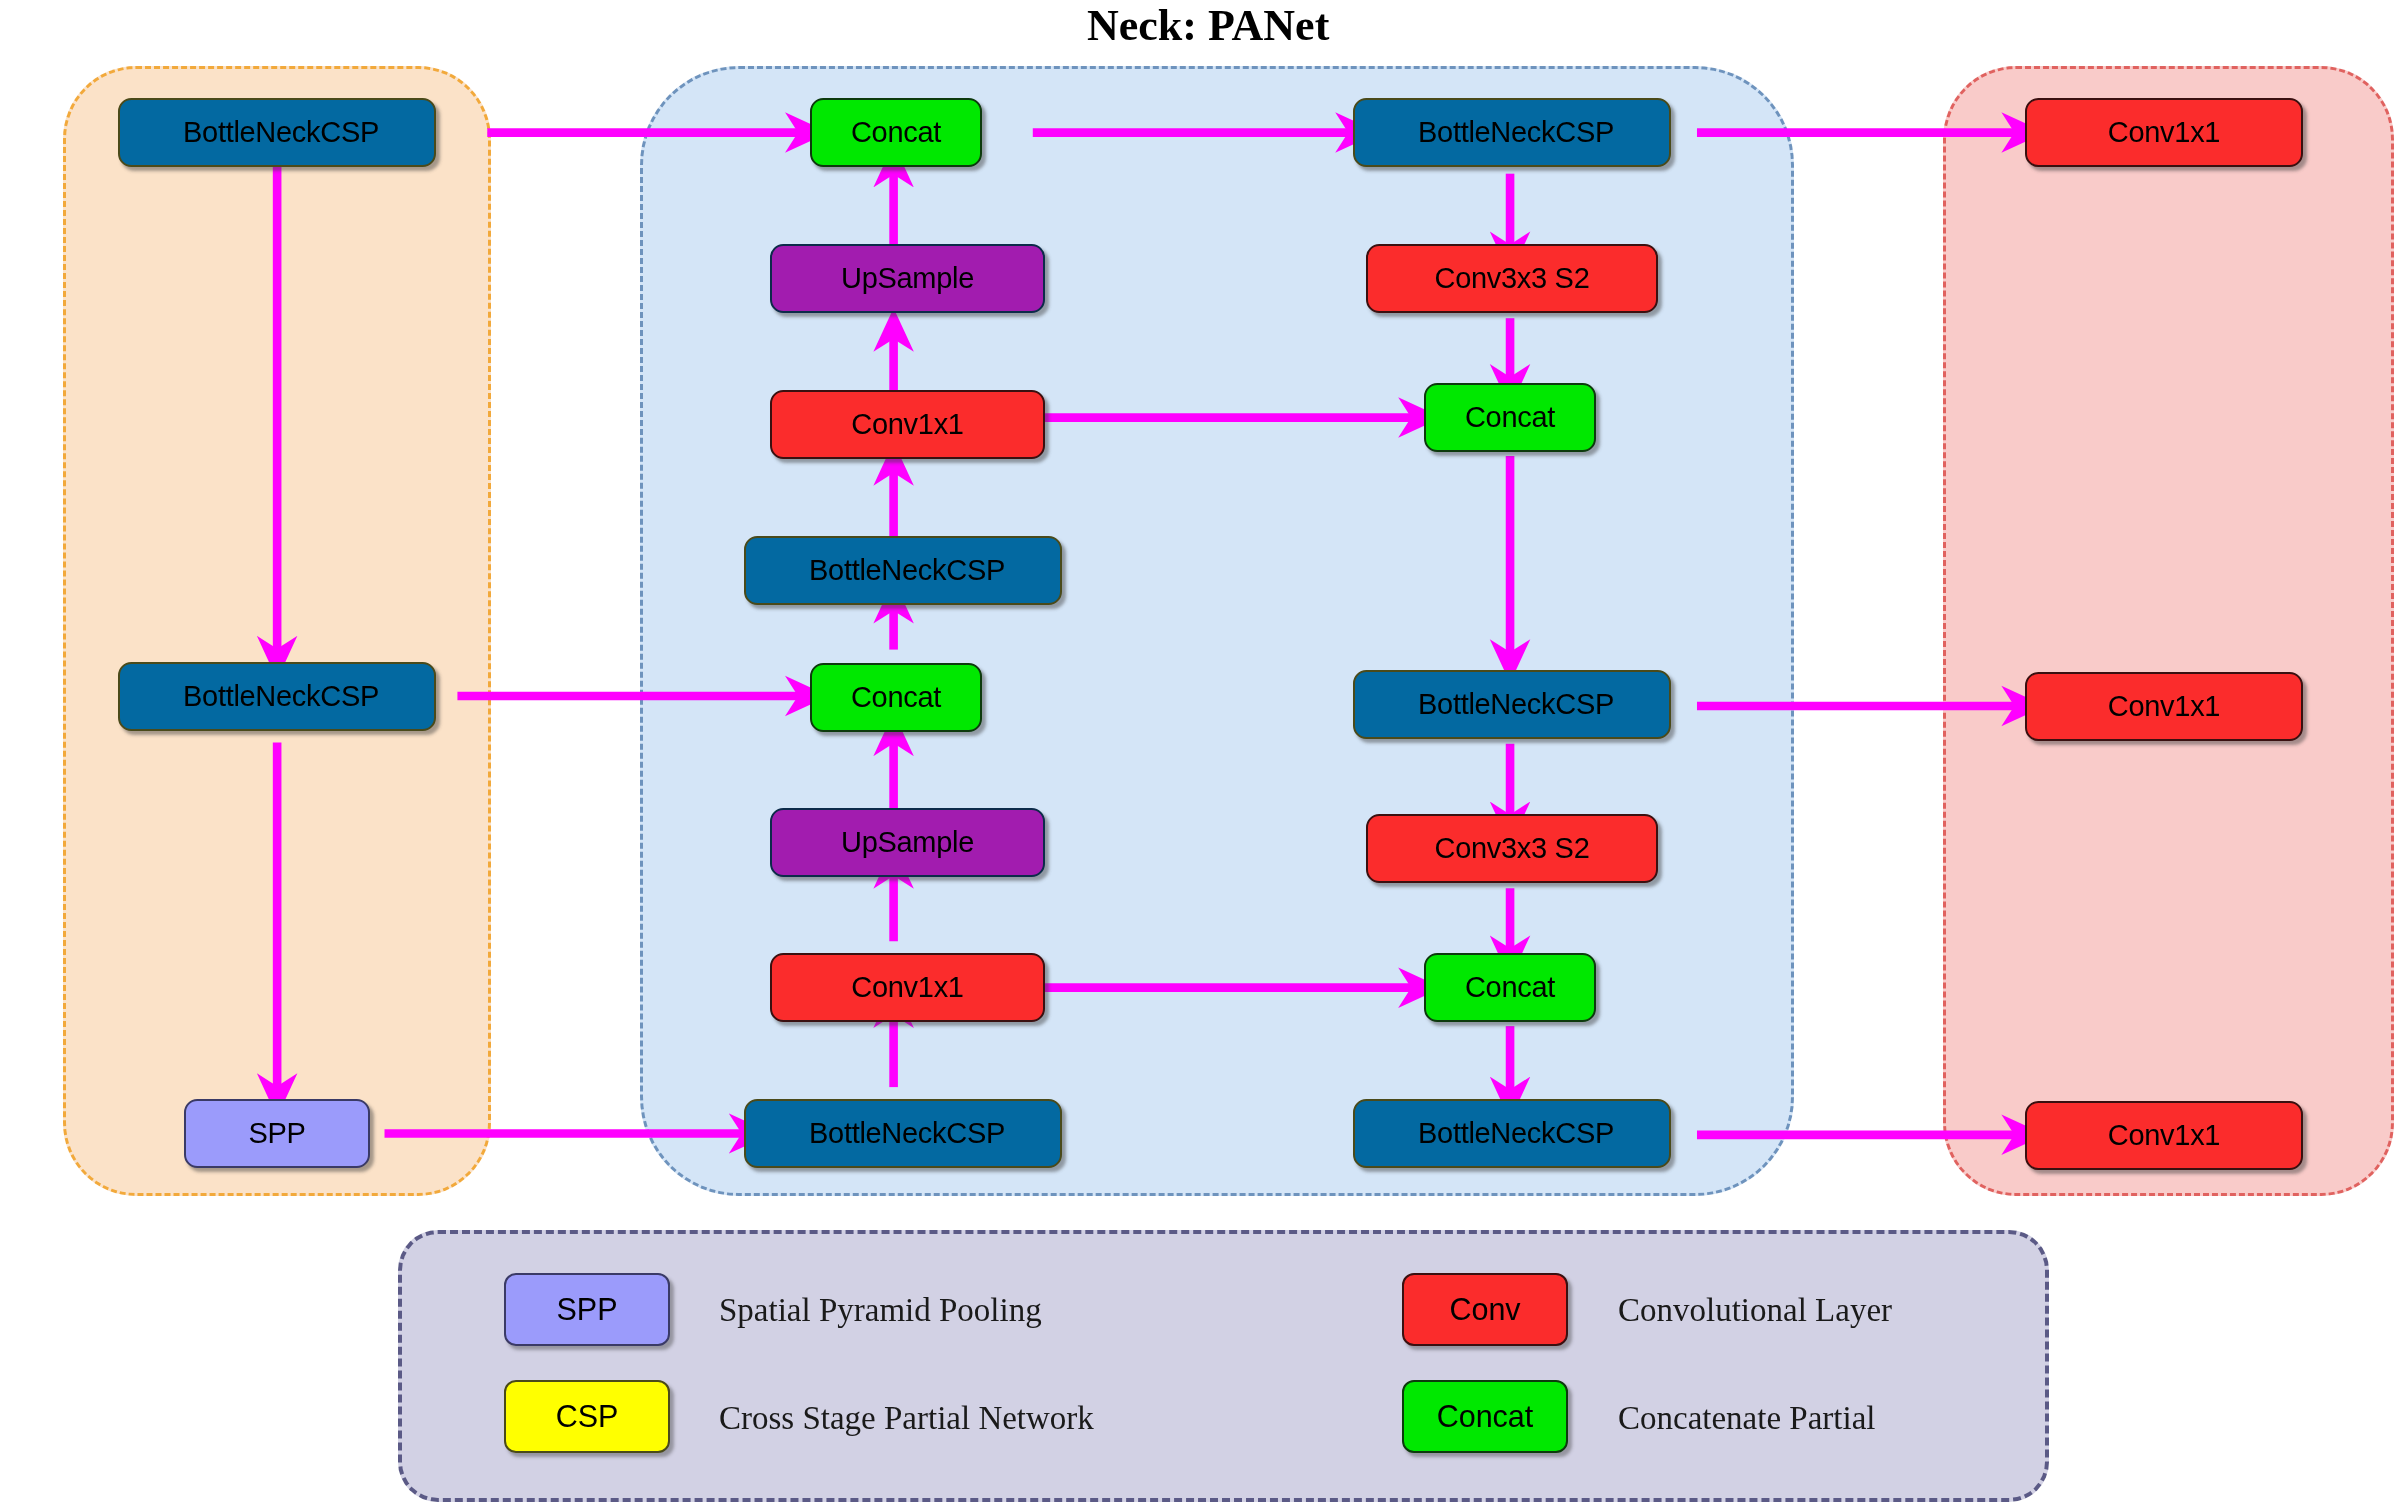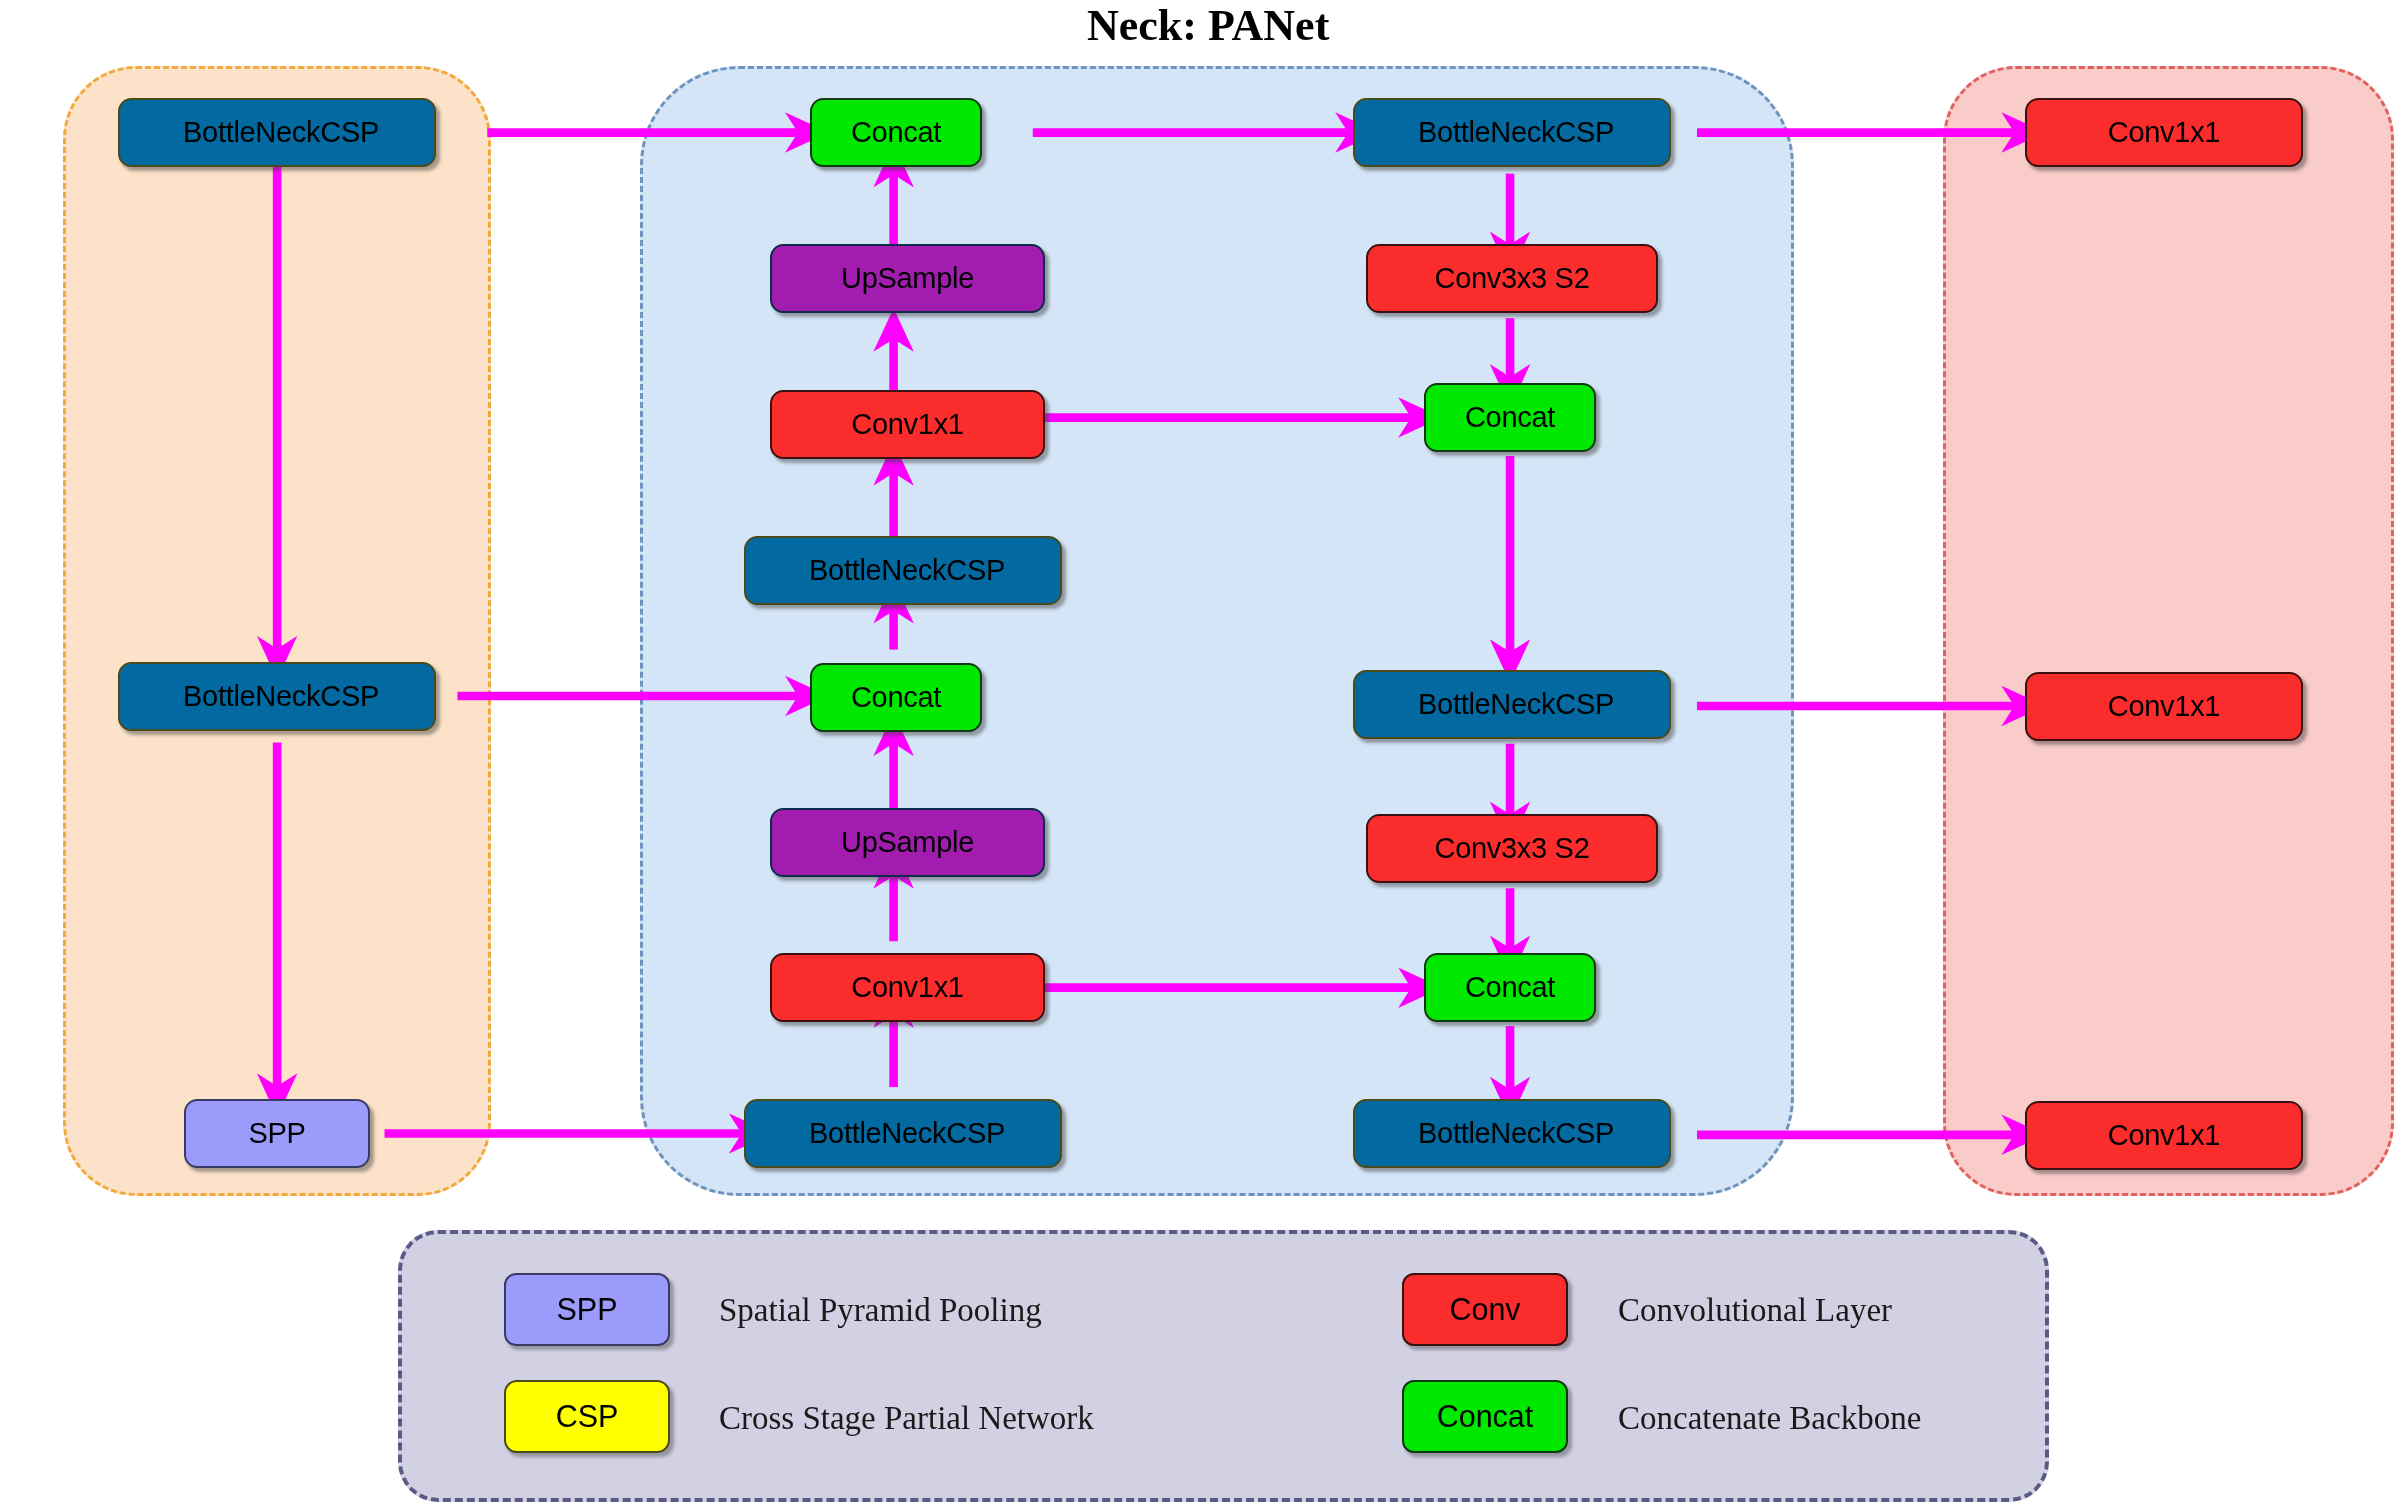--- a/index.html
+++ b/index.html
@@ -192,23 +192,23 @@
   <div class="node concat" style="left:1424px; top:953px; width:172px; height:69px;">Concat</div>
   <div class="node csp" style="left:1353px; top:1099px; width:318px; height:69px;">BottleNeckCSP</div>
 
   <div class="node conv" style="left:2025px; top:98px; width:278px; height:69px;">Conv1x1</div>
   <div class="node conv" style="left:2025px; top:672px; width:278px; height:69px;">Conv1x1</div>
   <div class="node conv" style="left:2025px; top:1101px; width:278px; height:69px;">Conv1x1</div>
 
   <div class="legend-chip spp" style="left:504px; top:1273px; width:166px; height:73px;">SPP</div>
   <div class="legend-desc" style="left:719px; top:1294px;">Spatial Pyramid Pooling</div>
 
-  <div class="legend-chip csp" style="left:504px; top:1380px; width:166px; height:73px;border-radius:13px;">CSP</div>
+  <div class="legend-chip csp" style="left:504px; top:1380px; width:166px; height:73px;">CSP</div>
   <div class="legend-desc" style="left:719px; top:1402px;">Cross Stage Partial Network</div>
 
   <div class="legend-chip conv" style="left:1402px; top:1273px; width:166px; height:73px;">Conv</div>
   <div class="legend-desc" style="left:1618px; top:1294px;">Convolutional Layer</div>
 
   <div class="legend-chip concat" style="left:1402px; top:1380px; width:166px; height:73px;">Concat</div>
-  <div class="legend-desc" style="left:1618px; top:1402px;">Concatenate Backbone</div>
+  <div class="legend-desc" style="left:1618px; top:1402px;">Concatenate Partial</div>
 
 </div>
 
 
 </body></html>

